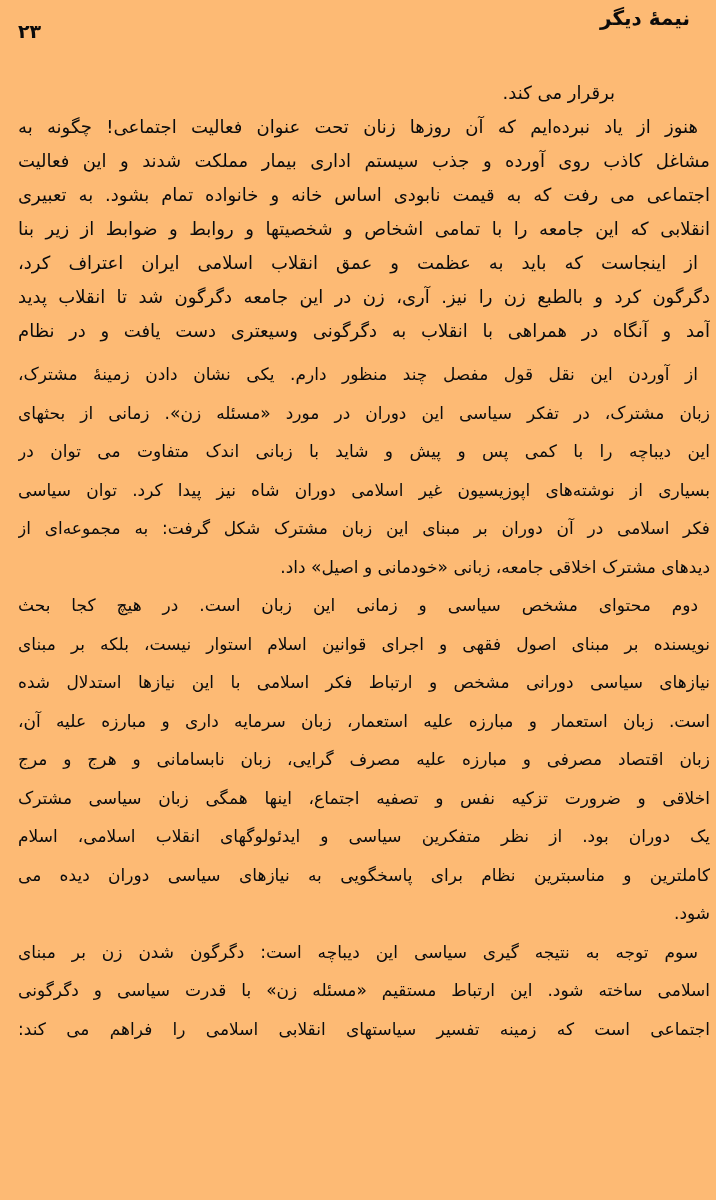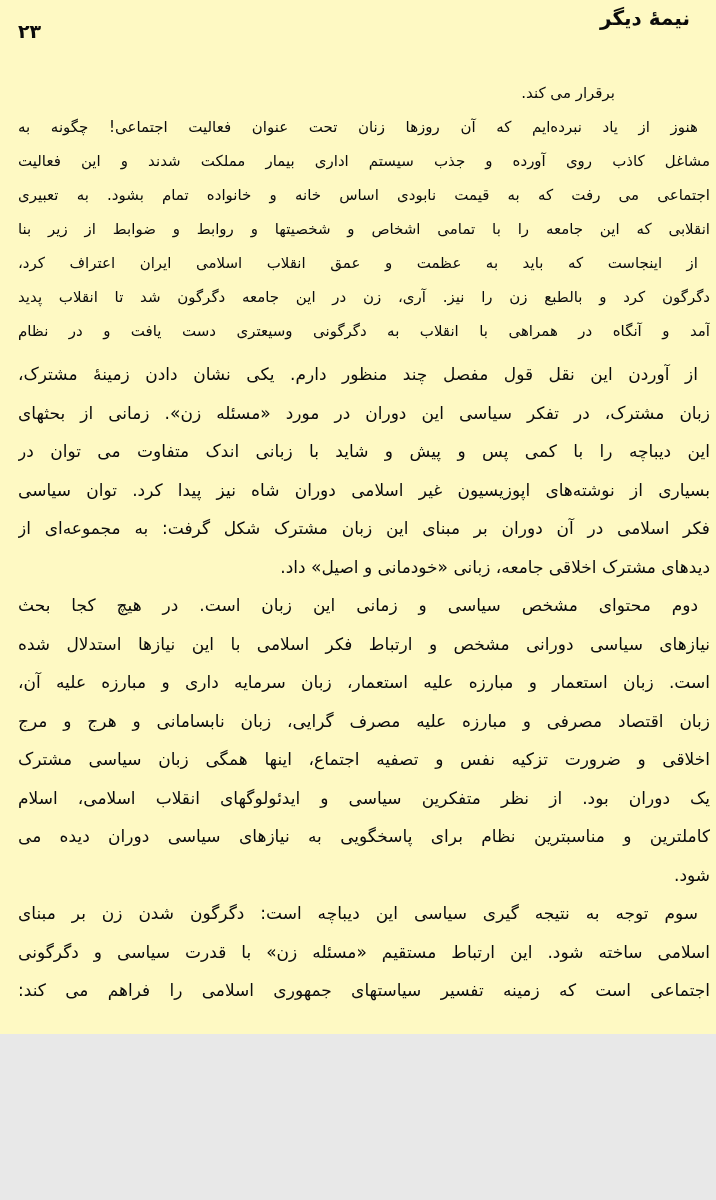--- a/index.html
+++ b/index.html
@@ -1,20 +1,20 @@
 <!DOCTYPE html>
 <html lang="fa" dir="rtl"><head>
 <meta charset="utf-8">
 <style>
   html,body{margin:0;padding:0;background:#e8e8e8;}
   .page{
     position:relative;
-    width:716px;height:1034px;
+    width:716px;height:1200px;
     margin:0 auto;
-    background:#fef9c3;
+    background:#fdba74;
     color:#0b0b0b;
     font-family:"DejaVu Sans", sans-serif;
     overflow:hidden;
     direction:rtl;
   }
   
   .pagenum{
     position:absolute;left:18px;top:20px;
     font-size:19px;font-weight:bold;
     direction:rtl;
@@ -31,21 +31,21 @@
     top:76px;right:6px;left:18px;
     direction:rtl;
   }
   .ln{
     direction:rtl;
     unicode-bidi:plaintext;
     overflow:hidden;
     white-space:nowrap;
   }
   
-  .q{font-size:15px;line-height:34px;height:34px;}
+  .q{font-size:18px;line-height:34px;height:34px;}
   
   .m{font-size:17px;line-height:38.5px;height:38.5px;}
   
   .just{text-align:justify;text-align-last:justify;}
   
   .end{text-align:right;}
   
   .ind{padding-right:12px;}
   
   .cont{text-align:right;padding-left:0;padding-right:95px;}
@@ -74,26 +74,27 @@
     <div class="ln q just">آمد و آنگاه در همراهی با انقلاب به دگرگونی وسیعتری دست یافت و در نظام</div>
 
     <div class="ln m just ind gap">از آوردن این نقل قول مفصل چند منظور دارم. یکی نشان دادن زمینهٔ مشترک،</div>
     <div class="ln m just">زبان مشترک، در تفکر سیاسی این دوران در مورد «مسئله زن». زمانی از بحثهای</div>
     <div class="ln m just">این دیباچه را با کمی پس و پیش و شاید با زبانی اندک متفاوت می توان در</div>
     <div class="ln m just">بسیاری از نوشته‌های اپوزیسیون غیر اسلامی دوران شاه نیز پیدا کرد. توان سیاسی</div>
     <div class="ln m just">فکر اسلامی در آن دوران بر مبنای این زبان مشترک شکل گرفت: به مجموعه‌ای از</div>
     <div class="ln m end">دیدهای مشترک اخلاقی جامعه، زبانی «خودمانی و اصیل» داد.</div>
 
     <div class="ln m just ind">دوم محتوای مشخص سیاسی و زمانی این زبان است. در هیچ کجا بحث</div>
+    <div class="ln m just">نویسنده بر مبنای اصول فقهی و اجرای قوانین اسلام استوار نیست، بلکه بر مبنای</div>
     <div class="ln m just">نیازهای سیاسی دورانی مشخص و ارتباط فکر اسلامی با این نیازها استدلال شده</div>
     <div class="ln m just">است. زبان استعمار و مبارزه علیه استعمار، زبان سرمایه داری و مبارزه علیه آن،</div>
     <div class="ln m just">زبان اقتصاد مصرفی و مبارزه علیه مصرف گرایی، زبان نابسامانی و هرج و مرج</div>
     <div class="ln m just">اخلاقی و ضرورت تزکیه نفس و تصفیه اجتماع، اینها همگی زبان سیاسی مشترک</div>
     <div class="ln m just">یک دوران بود. از نظر متفکرین سیاسی و ایدئولوگهای انقلاب اسلامی، اسلام</div>
     <div class="ln m just">کاملترین و مناسبترین نظام برای پاسخگویی به نیازهای سیاسی دوران دیده می</div>
     <div class="ln m end">شود.</div>
 
     <div class="ln m just ind">سوم توجه به نتیجه گیری سیاسی این دیباچه است: دگرگون شدن زن بر مبنای</div>
     <div class="ln m just">اسلامی ساخته شود. این ارتباط مستقیم «مسئله زن» با قدرت سیاسی و دگرگونی</div>
-    <div class="ln m just">اجتماعی است که زمینه تفسیر سیاستهای جمهوری اسلامی را فراهم می کند:</div>
+    <div class="ln m just">اجتماعی است که زمینه تفسیر سیاستهای انقلابی اسلامی را فراهم می کند:</div>
   </div>
 
 </div>
 
 </body></html>

